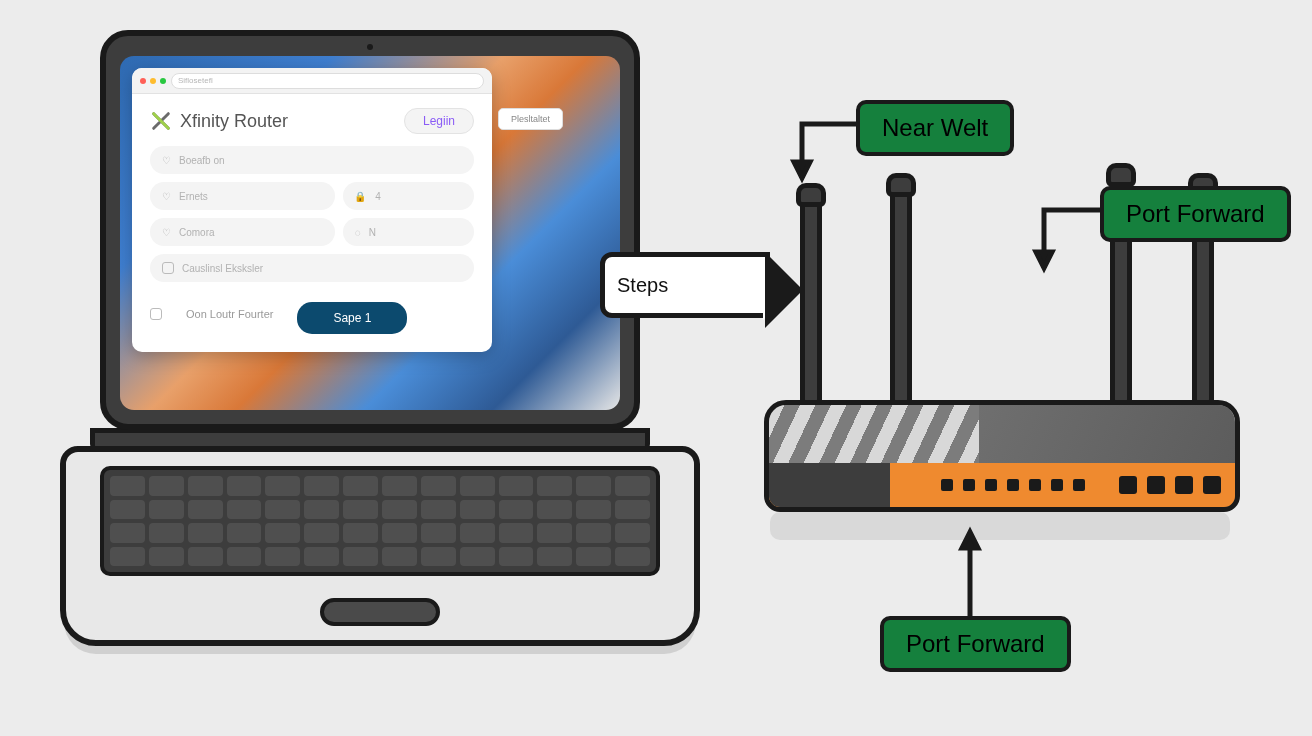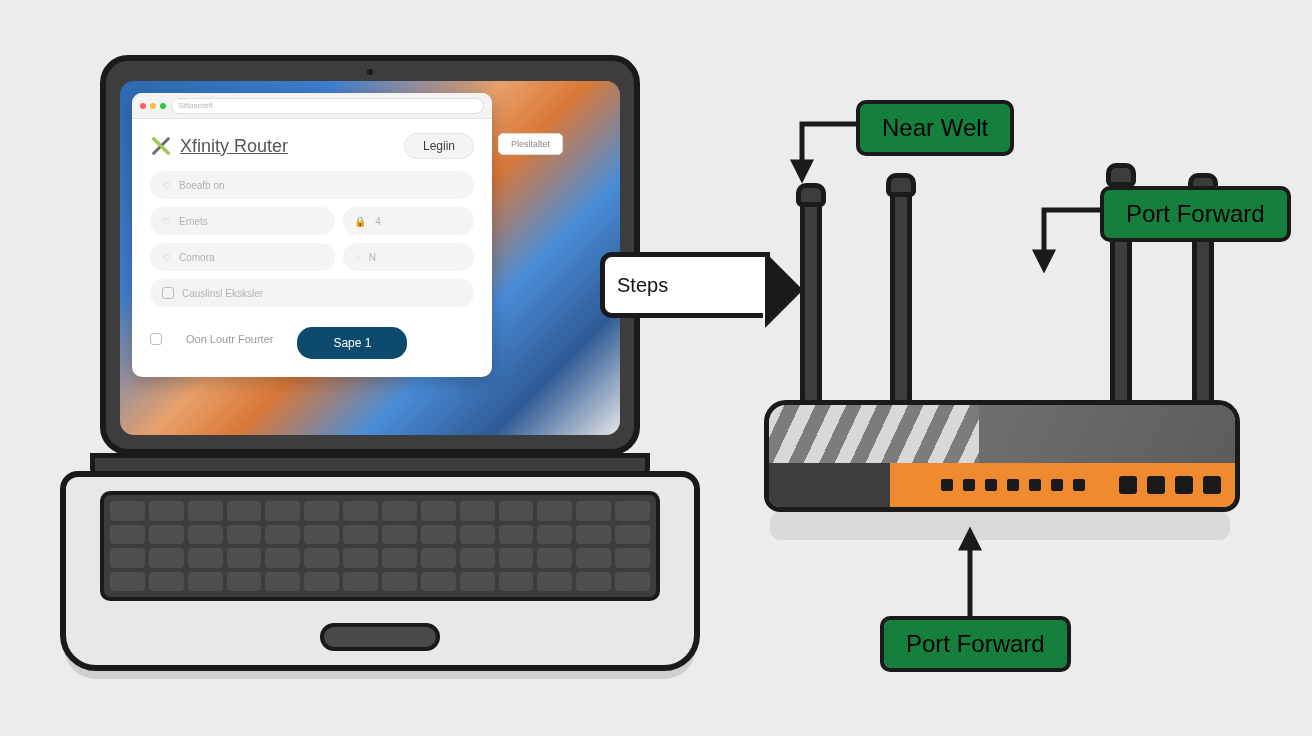--- a/index.html
+++ b/index.html
@@ -9,21 +9,21 @@
     background: #ececec;
     position: relative;
     font-family: -apple-system, Helvetica, Arial, sans-serif;
     overflow: hidden;
   }
 
   
   .laptop {
     position: absolute;
     left: 60px;
-    top: 55px;
+    top: 30px;
     width: 620px;
   }
   .screen-frame {
     width: 540px;
     height: 400px;
     margin: 0 auto;
     background: #3d3d3d;
     border: 6px solid #1a1a1a;
     border-radius: 28px;
     position: relative;
@@ -70,25 +70,25 @@
     flex:1; height:16px; background:#fff; border:1px solid #ddd;
     border-radius:8px; font-size:8px; color:#b7b7b7;
     display:flex;align-items:center;padding:0 6px;
   }
   .login-panel { padding: 14px 18px 18px; }
   .login-head { display:flex; align-items:center; gap:8px; margin-bottom:12px;}
   .x-logo {
     width:22px;height:22px; position:relative;
   }
   .x-logo svg{width:100%;height:100%;}
-  .login-title { flex:1; font-size:18px; color:#555; font-weight:400;text-decoration:underline;}
+  .login-title { flex:1; font-size:18px; color:#555; font-weight:400;}
   .login-btn {
     height:26px; padding:0 18px; border-radius:13px;
     background:#f4f4f4; border:1px solid #e3e3e3;
-    font-size:12px; color:#404040; display:flex;align-items:center;
+    font-size:12px; color:#8b5cf6; display:flex;align-items:center;
   }
   .field {
     height:28px; margin-bottom:8px;
     background:#f4f4f4; border-radius:14px;
     display:flex; align-items:center; padding:0 12px;
     font-size:10px; color:#b2b2b2; gap:8px;
   }
   .field-row{ display:flex; gap:8px;}
   .field-row .field:first-child{flex:3;} .field-row .field:last-child{flex:2;}
   .chk-row { display:flex; align-items:center; gap:24px; margin-top:12px; font-size:11px; color:#9a9a9a;}

